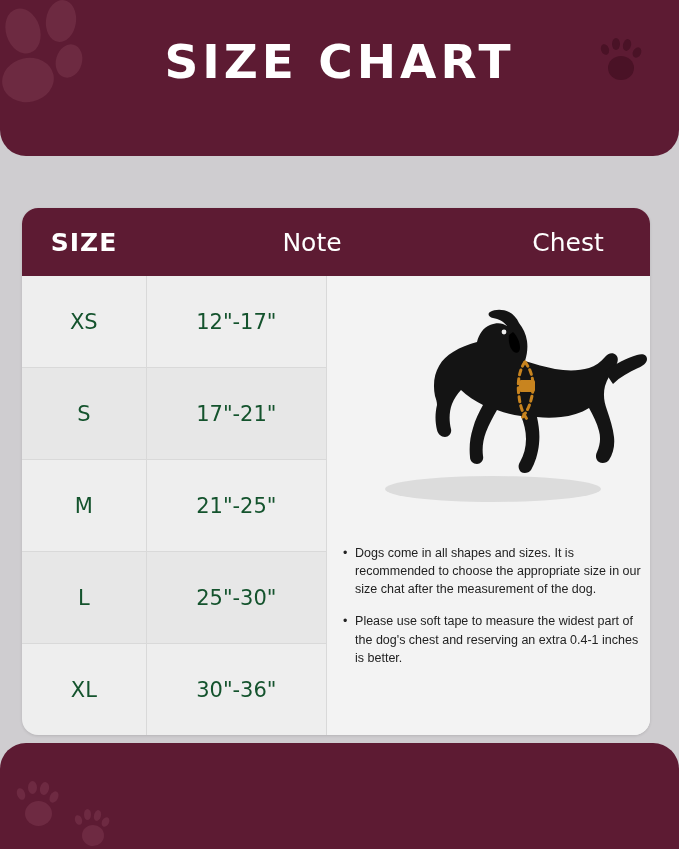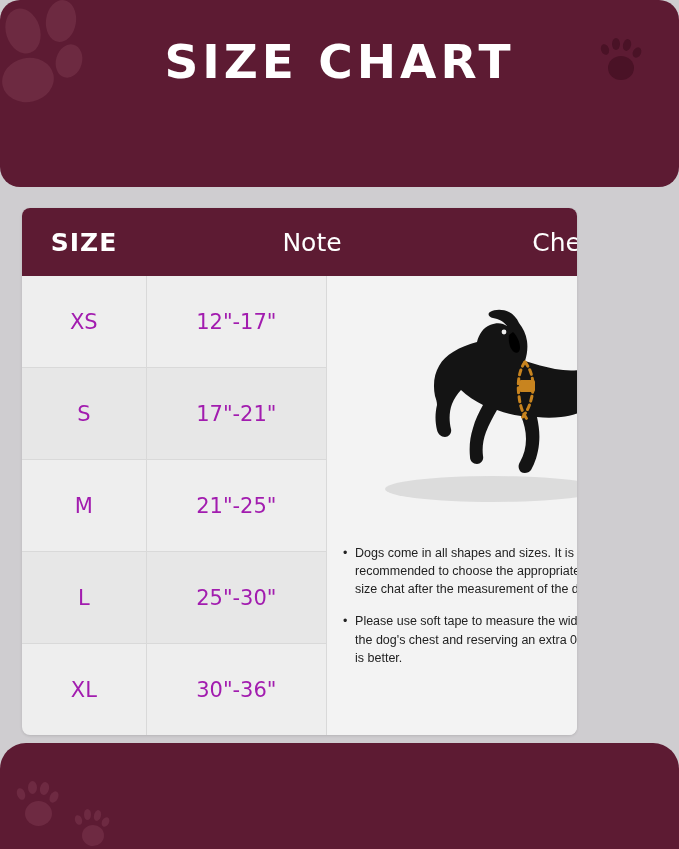--- a/index.html
+++ b/index.html
@@ -14,26 +14,25 @@
     overflow: hidden;
     position: relative;
   }
 
   
   .banner {
     position: absolute;
     left: 0;
     top: 0;
     width: 679px;
-    height: 187px;
+    height: 156px;
     background: #5d1b33;
     border-bottom-left-radius: 26px;
     border-bottom-right-radius: 26px;
     overflow: hidden;
-    border-radius: 20px;
   }
   .banner-title {
     position: absolute;
     left: 0;
     top: 34px;
     width: 679px;
     text-align: center;
     color: #ffffff;
     font-size: 47px;
     font-weight: bold;
@@ -76,24 +75,24 @@
     position: absolute;
     background: #6e2a42;
     border-radius: 50%;
   }
 
   
   .card {
     position: absolute;
     left: 22px;
     top: 208px;
-    width: 555px;
+    width: 628px;
     height: 527px;
     background: #eeeeee;
-    border-radius: 8px;
+    border-radius: 16px;
     overflow: hidden;
     box-shadow: 0 1px 3px rgba(0,0,0,0.12);
   }
   .thead {
     position: absolute;
     left: 0; top: 0;
     width: 636px;
     height: 68px;
     background: #5d1b33;
     display: flex;
@@ -122,21 +121,21 @@
     flex-direction: column;
   }
   .col-size  { width: 124px; }
   .col-chest { width: 180px; border-left: 1px solid #d9d9d9; border-right: 1px solid #d9d9d9; }
   .cell {
     flex: 1 1 0;
     display: flex;
     align-items: center;
     justify-content: center;
     font-size: 21px;
-    color: #a21caf;
+    color: #14532d;
     border-bottom: 1px solid #d9d9d9;
     font-family: "DejaVu Sans", sans-serif;
   }
   .cell:last-child { border-bottom: none; }
   .cell.alt { background: #e7e7e7; }
 
   .col-note {
     width: 332px;
     position: relative;
     background: #f3f3f3;

